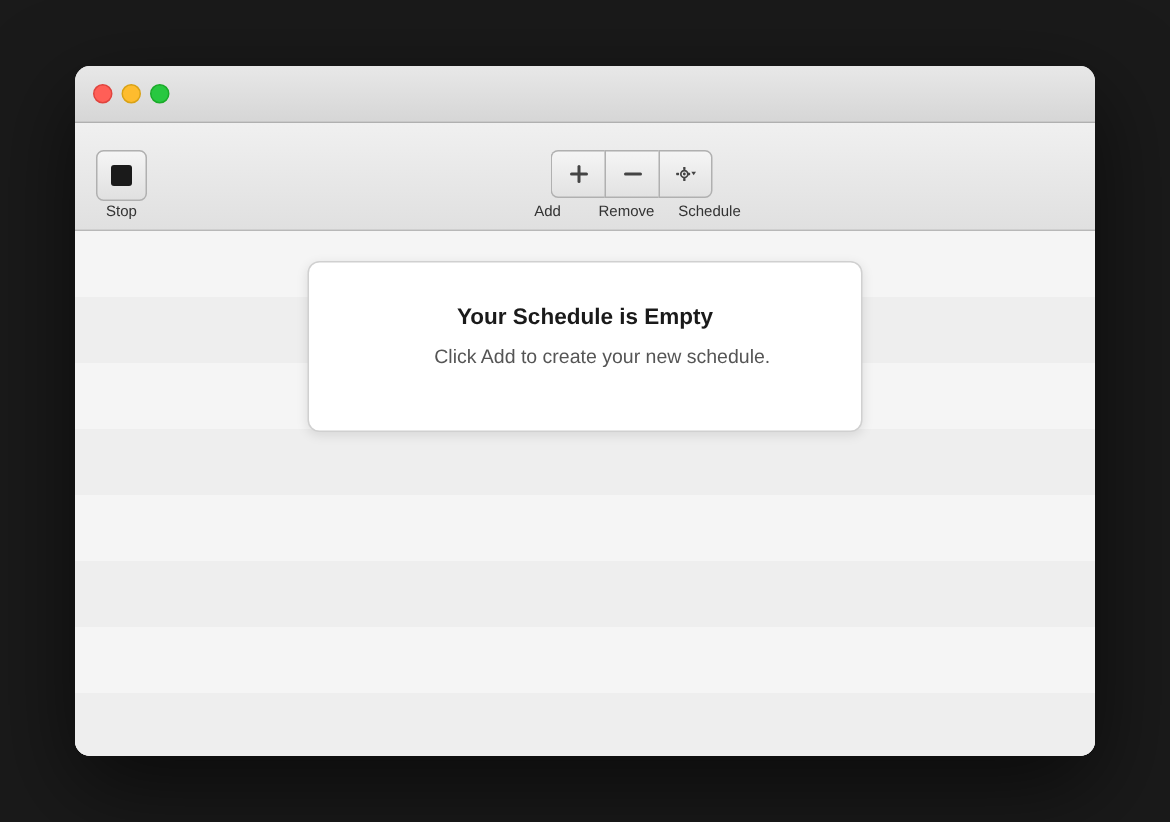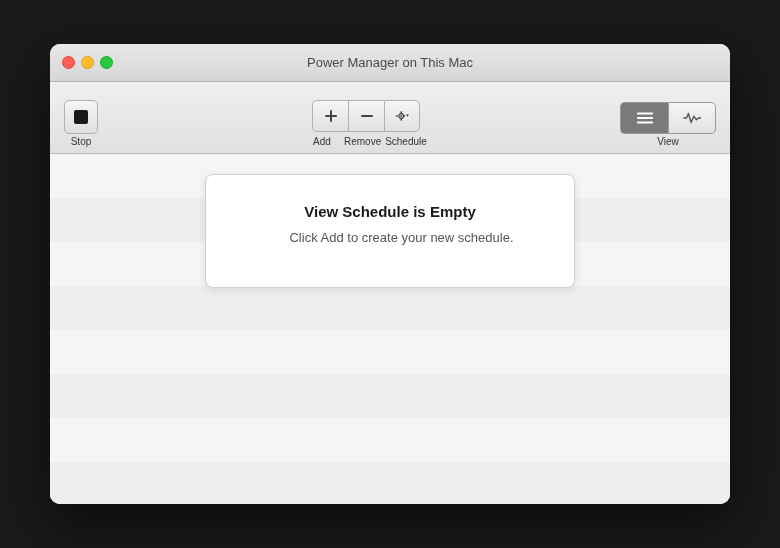--- a/index.html
+++ b/index.html
@@ -276,21 +276,20 @@
 <body>
 
 <div class="window">
 
   <div class="titlebar">
     <div class="traffic-lights">
       <div class="traffic-light close"></div>
       <div class="traffic-light minimize"></div>
       <div class="traffic-light maximize"></div>
     </div>
-    <div class="titlebar-title">Power Manager on This Mac</div>
   </div>
 
   <div class="toolbar">
 
     <div class="toolbar-left">
       <div class="stop-btn">
         <div class="stop-icon"></div>
       </div>
       <span class="stop-label">Stop</span>
     </div>
@@ -318,64 +317,43 @@
 
               <rect x="7" y="1" width="2" height="2.5" rx="0.5" fill="#444"></rect>
               <rect x="7" y="10.5" width="2" height="2.5" rx="0.5" fill="#444"></rect>
               <rect x="1" y="6" width="2.5" height="2" rx="0.5" fill="#444"></rect>
               <rect x="10.5" y="6" width="2.5" height="2" rx="0.5" fill="#444"></rect>
 
               <polygon points="14,5 18,5 16,8" fill="#444"></polygon>
             </svg>
           </div>
         </div>
-        <div style="display:flex; gap:4px; margin-top:2px;">
+        <div style="display:flex; gap:16px; margin-top:2px;">
           <span class="seg-label" style="width:36px; text-align:center;">Add</span>
           <span class="seg-label" style="width:36px; text-align:right;">Remove</span>
           <span class="seg-label" style="width:44px; text-align:center;">Schedule</span>
         </div>
       </div>
 
     </div>
 
-    <div class="toolbar-right">
-      <div class="view-group">
-        <div class="view-seg">
-          <div class="view-seg-btn active">
-
-            <svg viewBox="0 0 20 16" width="20" height="16">
-              <rect x="1" y="2" width="18" height="2" rx="1" fill="white"></rect>
-              <rect x="1" y="7" width="18" height="2" rx="1" fill="white"></rect>
-              <rect x="1" y="12" width="18" height="2" rx="1" fill="white"></rect>
-            </svg>
-          </div>
-          <div class="view-seg-btn inactive">
-
-            <svg viewBox="0 0 20 16" width="20" height="16">
-              <polyline points="1,8 4,8 6,3 9,13 12,6 15,10 17,8 20,8" fill="none" stroke="#555" stroke-width="1.5" stroke-linejoin="round" stroke-linecap="round"></polyline>
-            </svg>
-          </div>
-        </div>
-        <span class="view-label">View</span>
-      </div>
-    </div>
 
   </div>
 
   <div class="main-content">
 
     <div class="stripe-row"></div>
     <div class="stripe-row"></div>
     <div class="stripe-row"></div>
     <div class="stripe-row"></div>
     <div class="stripe-row"></div>
     <div class="stripe-row"></div>
     <div class="stripe-row"></div>
     <div class="stripe-row"></div>
 
     <div class="empty-card">
-      <div class="empty-title">View Schedule is Empty</div>
+      <div class="empty-title">Your Schedule is Empty</div>
       <div class="empty-subtitle">Click Add to create your new schedule.</div>
     </div>
 
   </div>
 
 </div>
 
 </body></html>

